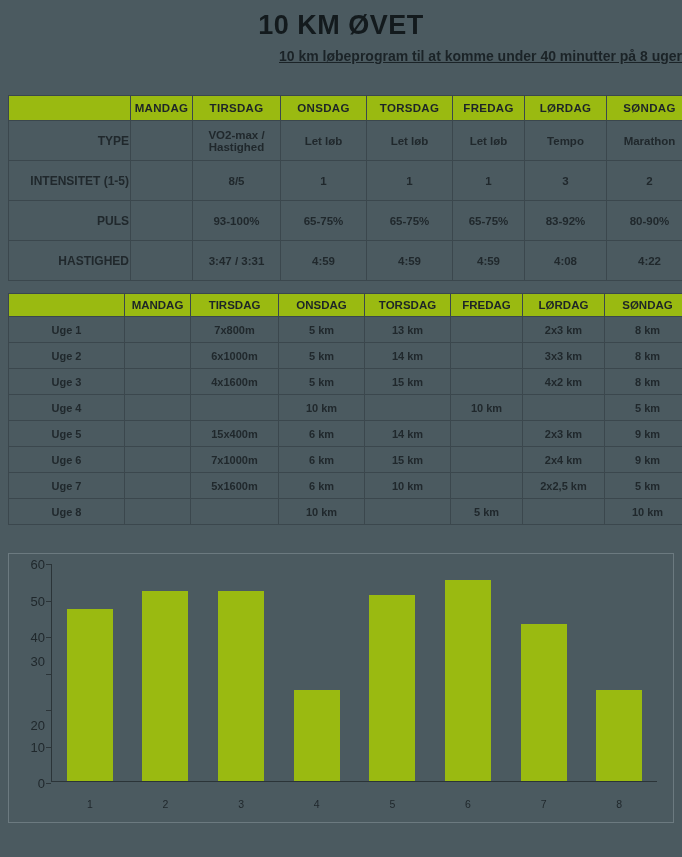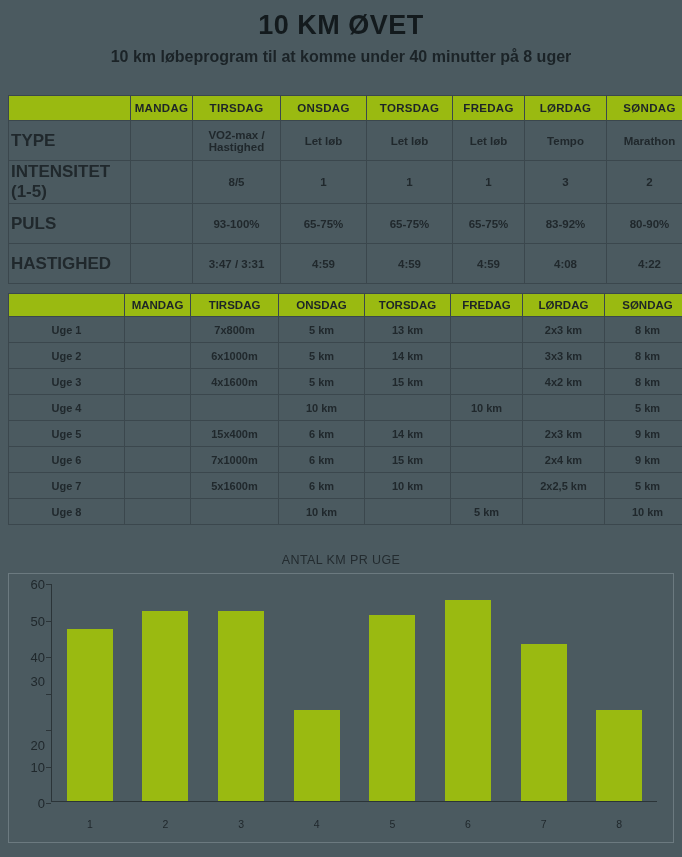--- a/index.html
+++ b/index.html
@@ -23,25 +23,26 @@
   .title {
     text-align: center;
     font-size: 27px;
     font-weight: bold;
     color: #131a1d;
     letter-spacing: 0.5px;
     padding-top: 8px;
     line-height: 34px;
   }
   .subtitle {
-    text-align: center;
-    font-size: 16px;
+    text-align: right;
+    font-size: 14px;
     font-weight: bold;
     color: #1b2327;
     padding-top: 6px;
+    text-decoration: underline;
   }
 
   table {
     border-collapse: collapse;
     table-layout: fixed;
   }
 
   
   .tbl1 {
     position: absolute;
@@ -58,23 +59,23 @@
     color: #20282c;
   }
   .tbl1 thead th {
     background: #9aba11;
     height: 22px;
     font-size: 11.5px;
     letter-spacing: 0.3px;
     color: #1d2428;
   }
   .tbl1 td.rowhead {
-    text-align: left;
-    padding-left: 2px;
-    font-size: 17px;
+    text-align: right;
+    padding-left: 13px;
+    font-size: 12px;
   }
   .tbl1 .c0 { width: 122px; }
   .tbl1 .c1 { width: 62px; }
   .tbl1 .c2 { width: 88px; }
   .tbl1 .c3 { width: 86px; }
   .tbl1 .c4 { width: 86px; }
   .tbl1 .c5 { width: 72px; }
   .tbl1 .c6 { width: 82px; }
   .tbl1 .c7 { width: 86px; }
 
@@ -375,21 +376,20 @@
         <td>10 km</td>
         <td></td>
         <td>5 km</td>
         <td></td>
         <td>10 km</td>
       </tr>
     </tbody>
   </table>
 
   <div class="chart-wrap">
-    <div class="chart-title">ANTAL KM PR UGE</div>
     <div class="plot-box">
       <div class="axis-y"></div>
       <div class="axis-x"></div>
       <div id="yticks">
           <div class="ytick" style="top: 229px;">0</div>
           <div class="ytick-mark" style="top: 229px;"></div>
           <div class="ytick" style="top: 192.5px;">10</div>
           <div class="ytick-mark" style="top: 192.5px;"></div>
           <div class="ytick" style="top: 156px; margin-top: 15px;">20</div>
           <div class="ytick-mark" style="top: 156px;"></div>

